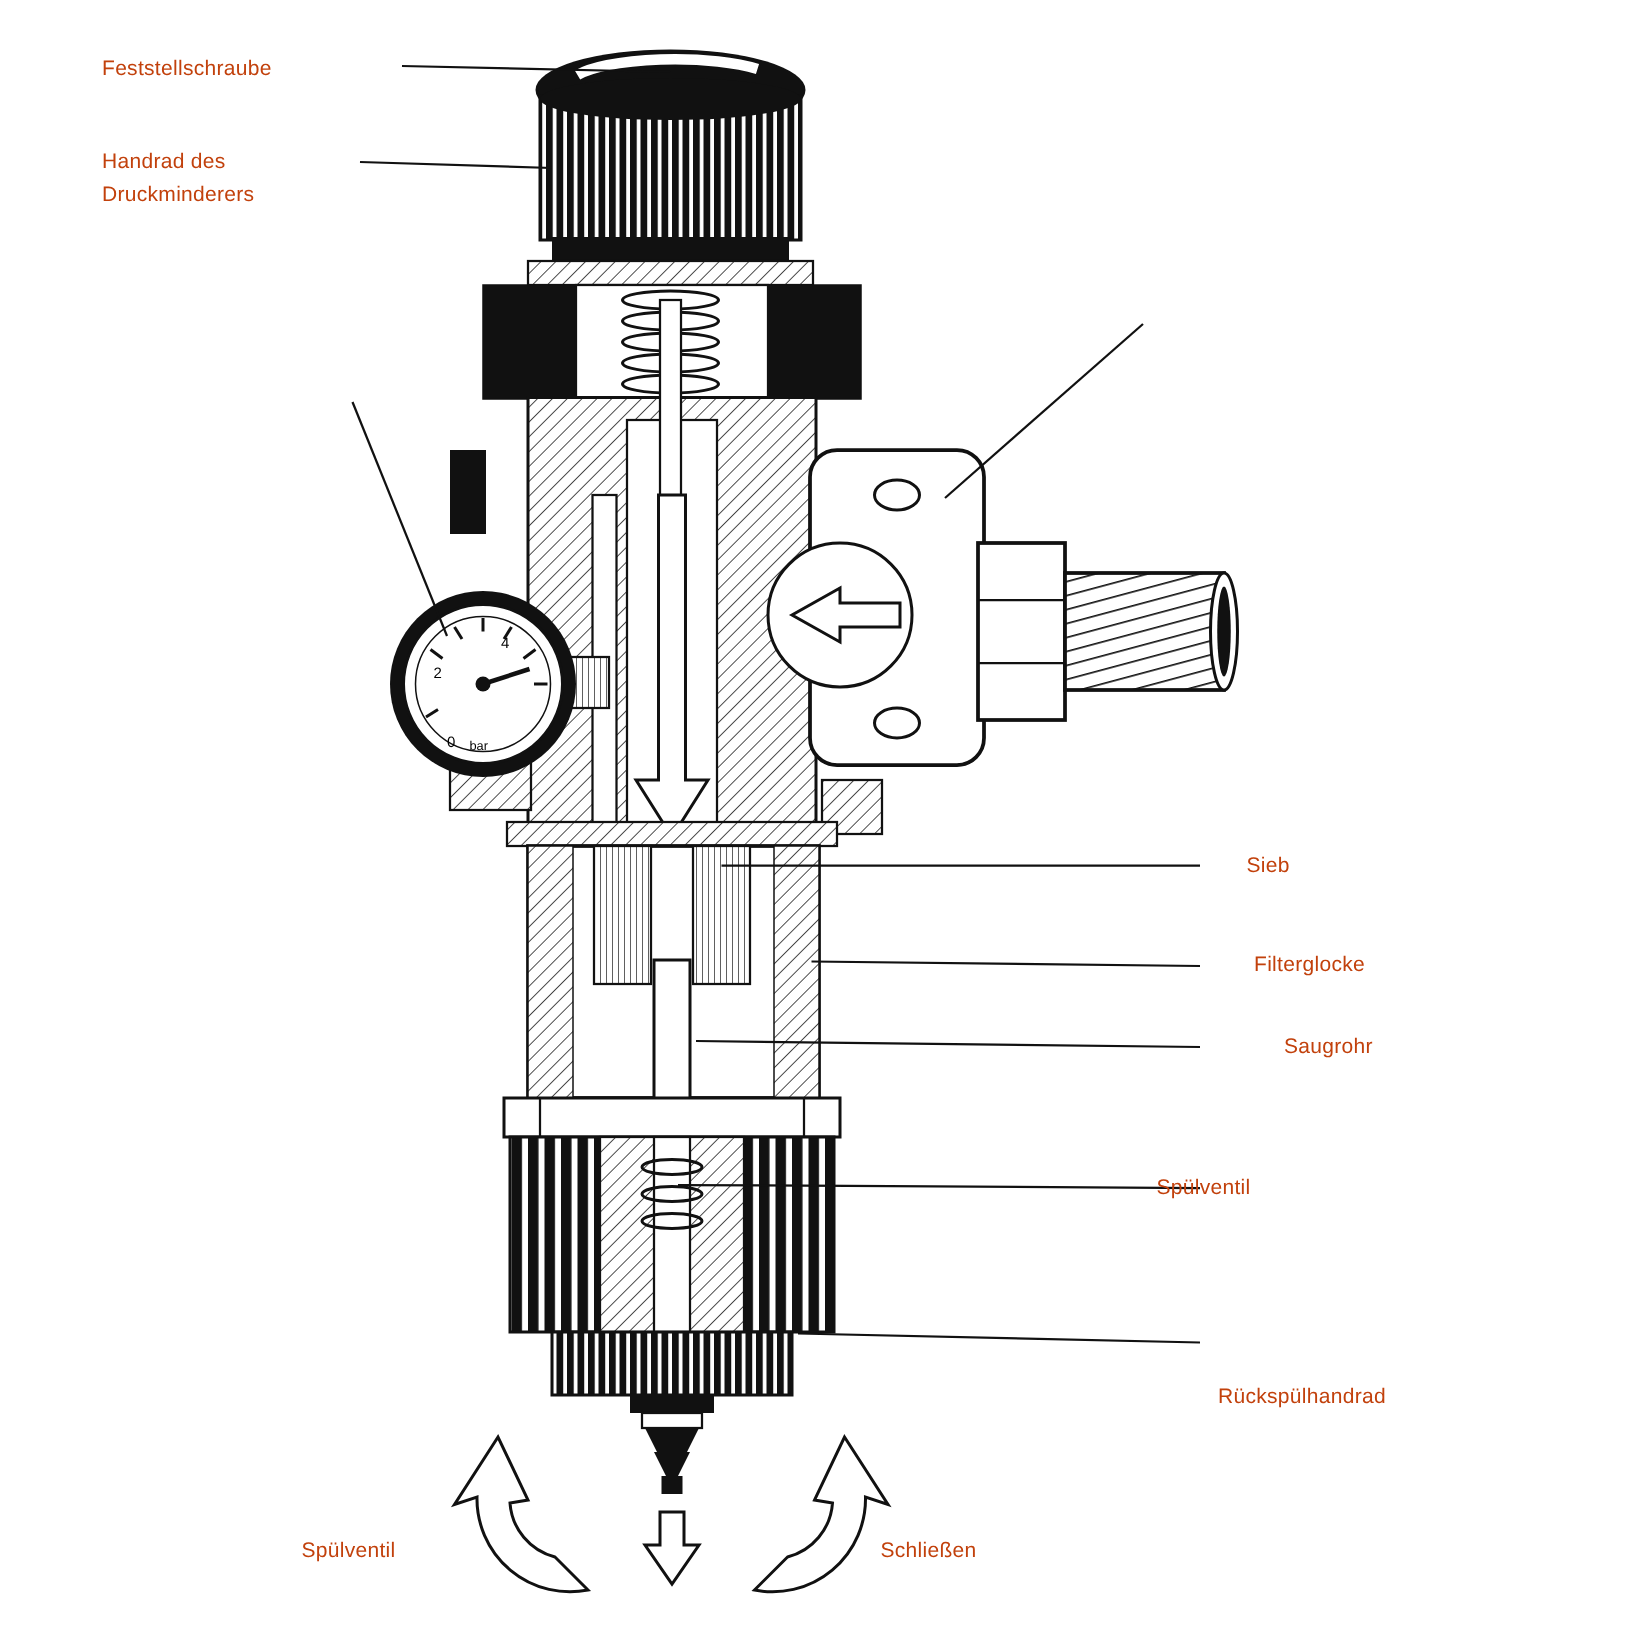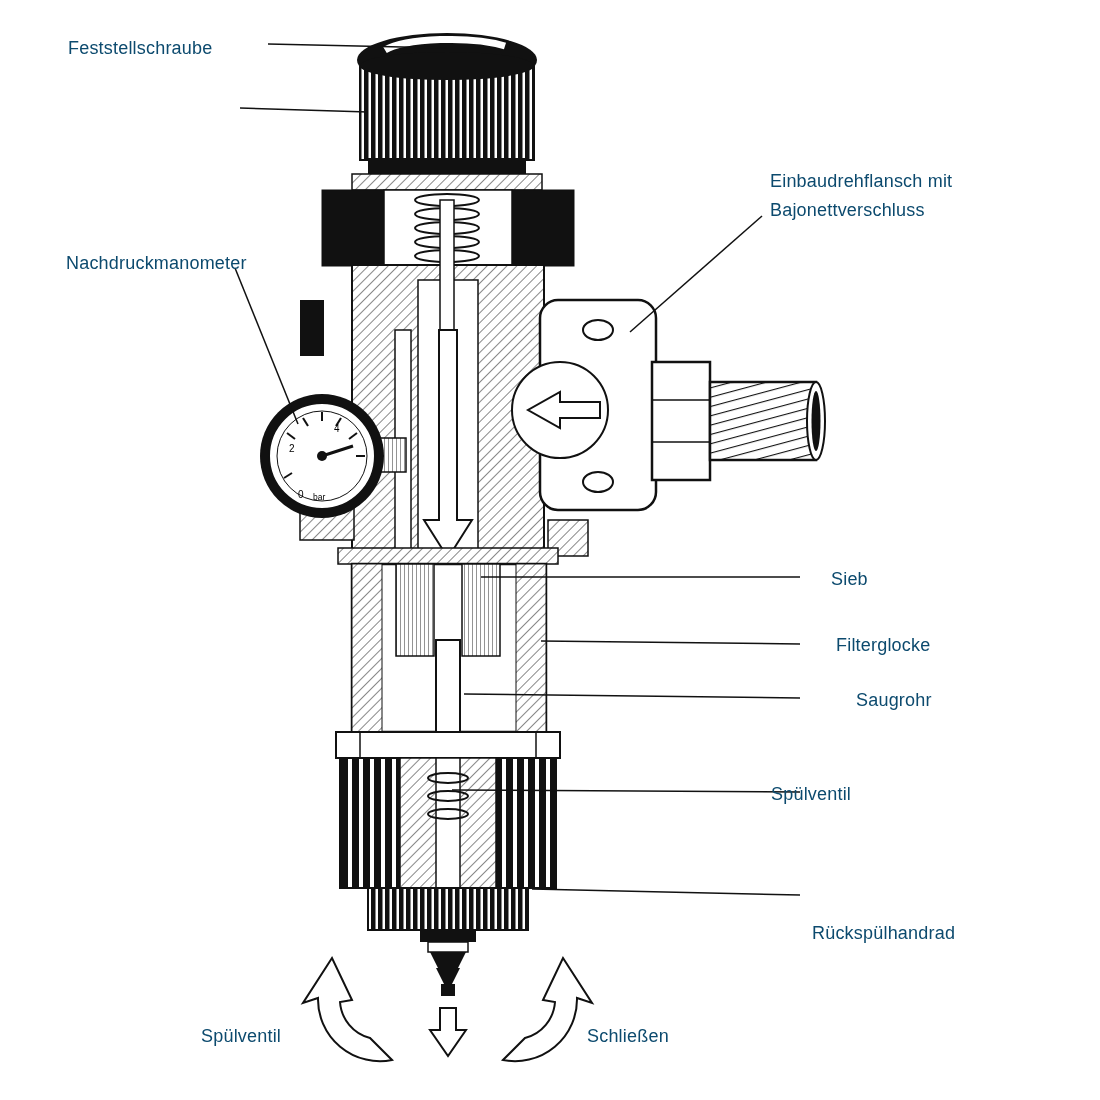--- a/index.html
+++ b/index.html
@@ -2,22 +2,22 @@
 <html><head>
 <meta charset="utf-8">
 <style>
   html,body{margin:0;padding:0;}
   body{
     width:1100px;height:1100px;position:relative;background:#ffffff;
     font-family:"Liberation Sans", sans-serif;color:#111;overflow:hidden;
   }
   .stage{position:absolute;inset:0;}
   .label{
-    position:absolute;font-size:18px;line-height:1.6;letter-spacing:.2px;
-    white-space:pre-line;color:#0c4a6e;
+    position:absolute;font-size:14px;line-height:1.6;letter-spacing:.2px;
+    white-space:pre-line;color:#c2410c;
   }
   svg{position:absolute;left:0;top:0;}
   .leader{stroke:#111;stroke-width:1.5;fill:none;}
 </style>
 </head>
 <body>
 
 <div class="stage">
 
   <svg width="1100" height="1100" viewBox="0 0 1100 1100">
@@ -159,23 +159,22 @@
       <polyline class="leader" points="762,216 630,332"></polyline>
       <polyline class="leader" points="800,577 481,577"></polyline>
       <polyline class="leader" points="800,644 541,641"></polyline>
       <polyline class="leader" points="800,698 464,694"></polyline>
       <polyline class="leader" points="800,792 452,790"></polyline>
       <polyline class="leader" points="800,895 532,889"></polyline>
     </g>
   </svg>
 
   <div class="label" style="left:68px;top:34px">Feststellschraube</div>
-  <div class="label" style="left:66px;top:249px">Nachdruckmanometer</div>
-  <div class="label" style="left:770px;top:167px">Einbaudrehflansch mit
-Bajonettverschluss</div>
+  <div class="label" style="left:68px;top:96px">Handrad des
+Druckminderers</div>
   <div class="label" style="left:831px;top:565px">Sieb</div>
   <div class="label" style="left:836px;top:631px">Filterglocke</div>
   <div class="label" style="left:856px;top:686px">Saugrohr</div>
   <div class="label" style="left:771px;top:780px">Spülventil</div>
   <div class="label" style="left:812px;top:919px">Rückspülhandrad</div>
   <div class="label" style="left:201px;top:1022px">Spülventil</div>
   <div class="label" style="left:587px;top:1022px">Schließen</div>
 
 </div>
 

